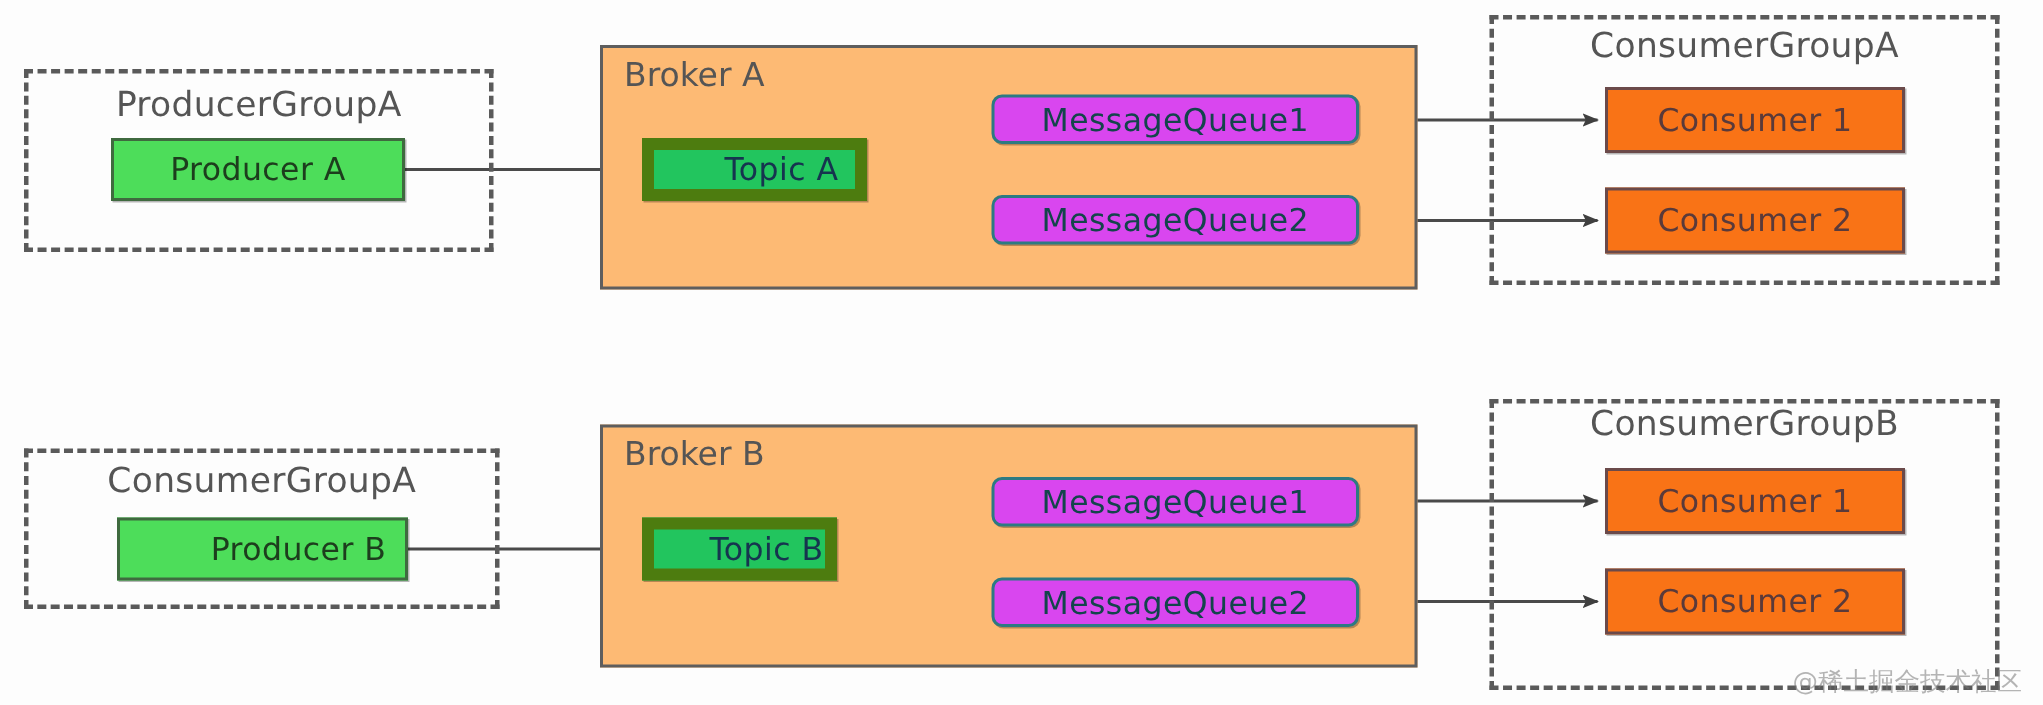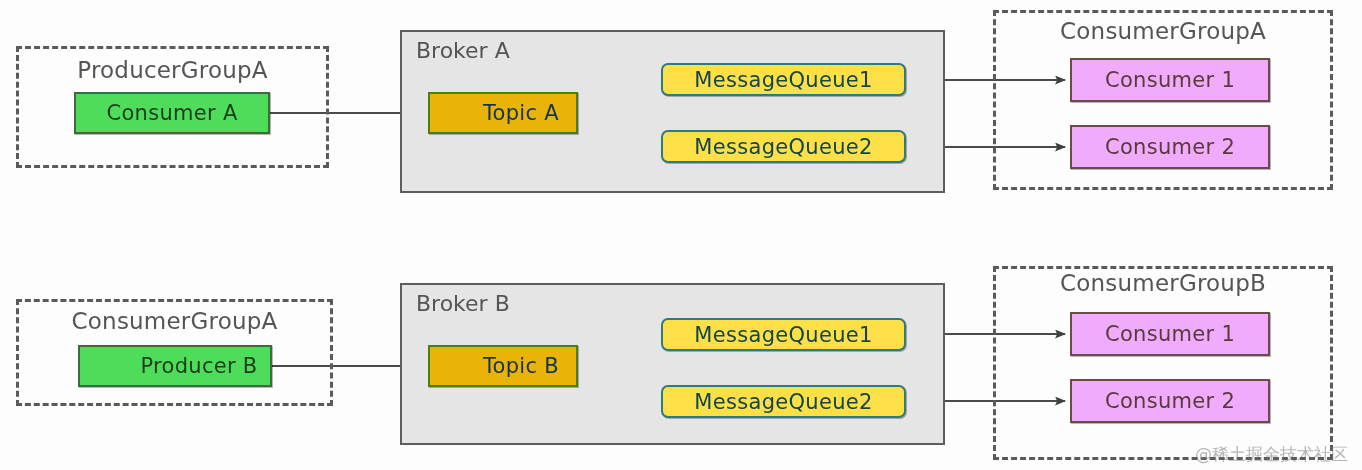--- a/index.html
+++ b/index.html
@@ -34,21 +34,21 @@
     font-size: 23px;
     letter-spacing: 0.2px;
     white-space: nowrap;
     pointer-events: none;
   }
 
   
   .broker-box {
     position: absolute;
     border: 2px solid #5e5e5e;
-    background: #e5e5e5;
+    background: #fdba74;
     box-sizing: border-box;
   }
   .broker-label {
     position: absolute;
     left: 14px;
     top: 6px;
     color: #555555;
     font-size: 22px;
     white-space: nowrap;
     pointer-events: none;
@@ -65,35 +65,35 @@
     font-size: 21px;
     letter-spacing: 0.3px;
   }
   .node.producer {
     background: #4ddd5a;
     border: 2px solid #3f6a3f;
     color: #1d3d1d;
     box-shadow: 1px 1px 0 rgba(0,0,0,0.28);
   }
   .node.topic {
-    background: #eab308;
-    border: 2px solid #4d7c0f;
+    background: #22c55e;
+    border: 8px solid #4d7c0f;
     color: #16344f;
     box-shadow: 1px 1px 0 rgba(0,0,0,0.28);
     padding-left: 36px;
   }
   .node.queue {
-    background: #fde047;
+    background: #d946ef;
     border: 2px solid #2d7a82;
     border-radius: 7px;
     color: #13454b;
     box-shadow: 1px 1px 0 rgba(0,0,0,0.28);
   }
   .node.consumer {
-    background: #f0abfc;
+    background: #f97316;
     border: 2px solid #6b4a4a;
     color: #5a3a3a;
     box-shadow: 1px 1px 0 rgba(0,0,0,0.28);
   }
 
   
   .edges {
     position: absolute;
     left: 0;
     top: 0;
@@ -139,21 +139,21 @@
     <path d="M578,366 L656,335" stroke="#3f3f3f" stroke-width="2.6" fill="none" marker-end="url(#ah)"></path>
     <path d="M578,366 L656,399" stroke="#3f3f3f" stroke-width="2.6" fill="none" marker-end="url(#ah)"></path>
     <path d="M906,334 L1065,334" stroke="#4a4a4a" stroke-width="2.1" fill="none" marker-end="url(#ah)"></path>
     <path d="M906,401 L1065,401" stroke="#4a4a4a" stroke-width="2.1" fill="none" marker-end="url(#ah)"></path>
   </svg>
 
   <div class="group-box" style="left:16px; top:46px; width:313px; height:122px;">
     <div class="group-label" style="top:8px;">ProducerGroupA</div>
   </div>
   <div class="node producer" style="left:74px; top:92px; width:196px; height:42px;">
-    <span>Consumer A</span>
+    <span>Producer A</span>
   </div>
 
   <div class="broker-box" style="left:400px; top:30px; width:545px; height:163px;">
     <div class="broker-label">Broker A</div>
   </div>
   <div class="node topic" style="left:428px; top:92px; width:150px; height:42px;">
     <span>Topic A</span>
   </div>
   <div class="node queue" style="left:661px; top:63px; width:245px; height:33px;">
     <span>MessageQueue1</span>
@@ -175,21 +175,21 @@
   <div class="group-box" style="left:16px; top:299px; width:317px; height:107px;">
     <div class="group-label" style="top:6px;">ConsumerGroupA</div>
   </div>
   <div class="node producer" style="left:78px; top:345px; width:194px; height:42px;padding-left:48px;">
     <span>Producer B</span>
   </div>
 
   <div class="broker-box" style="left:400px; top:283px; width:545px; height:162px;">
     <div class="broker-label">Broker B</div>
   </div>
-  <div class="node topic" style="left:428px; top:345px; width:150px; height:42px;">
+  <div class="node topic" style="left:428px; top:345px; width:130px; height:42px;">
     <span>Topic B</span>
   </div>
   <div class="node queue" style="left:661px; top:318px; width:245px; height:33px;">
     <span>MessageQueue1</span>
   </div>
   <div class="node queue" style="left:661px; top:385px; width:245px; height:33px;">
     <span>MessageQueue2</span>
   </div>
 
   <div class="group-box" style="left:993px; top:266px; width:340px; height:194px;">

